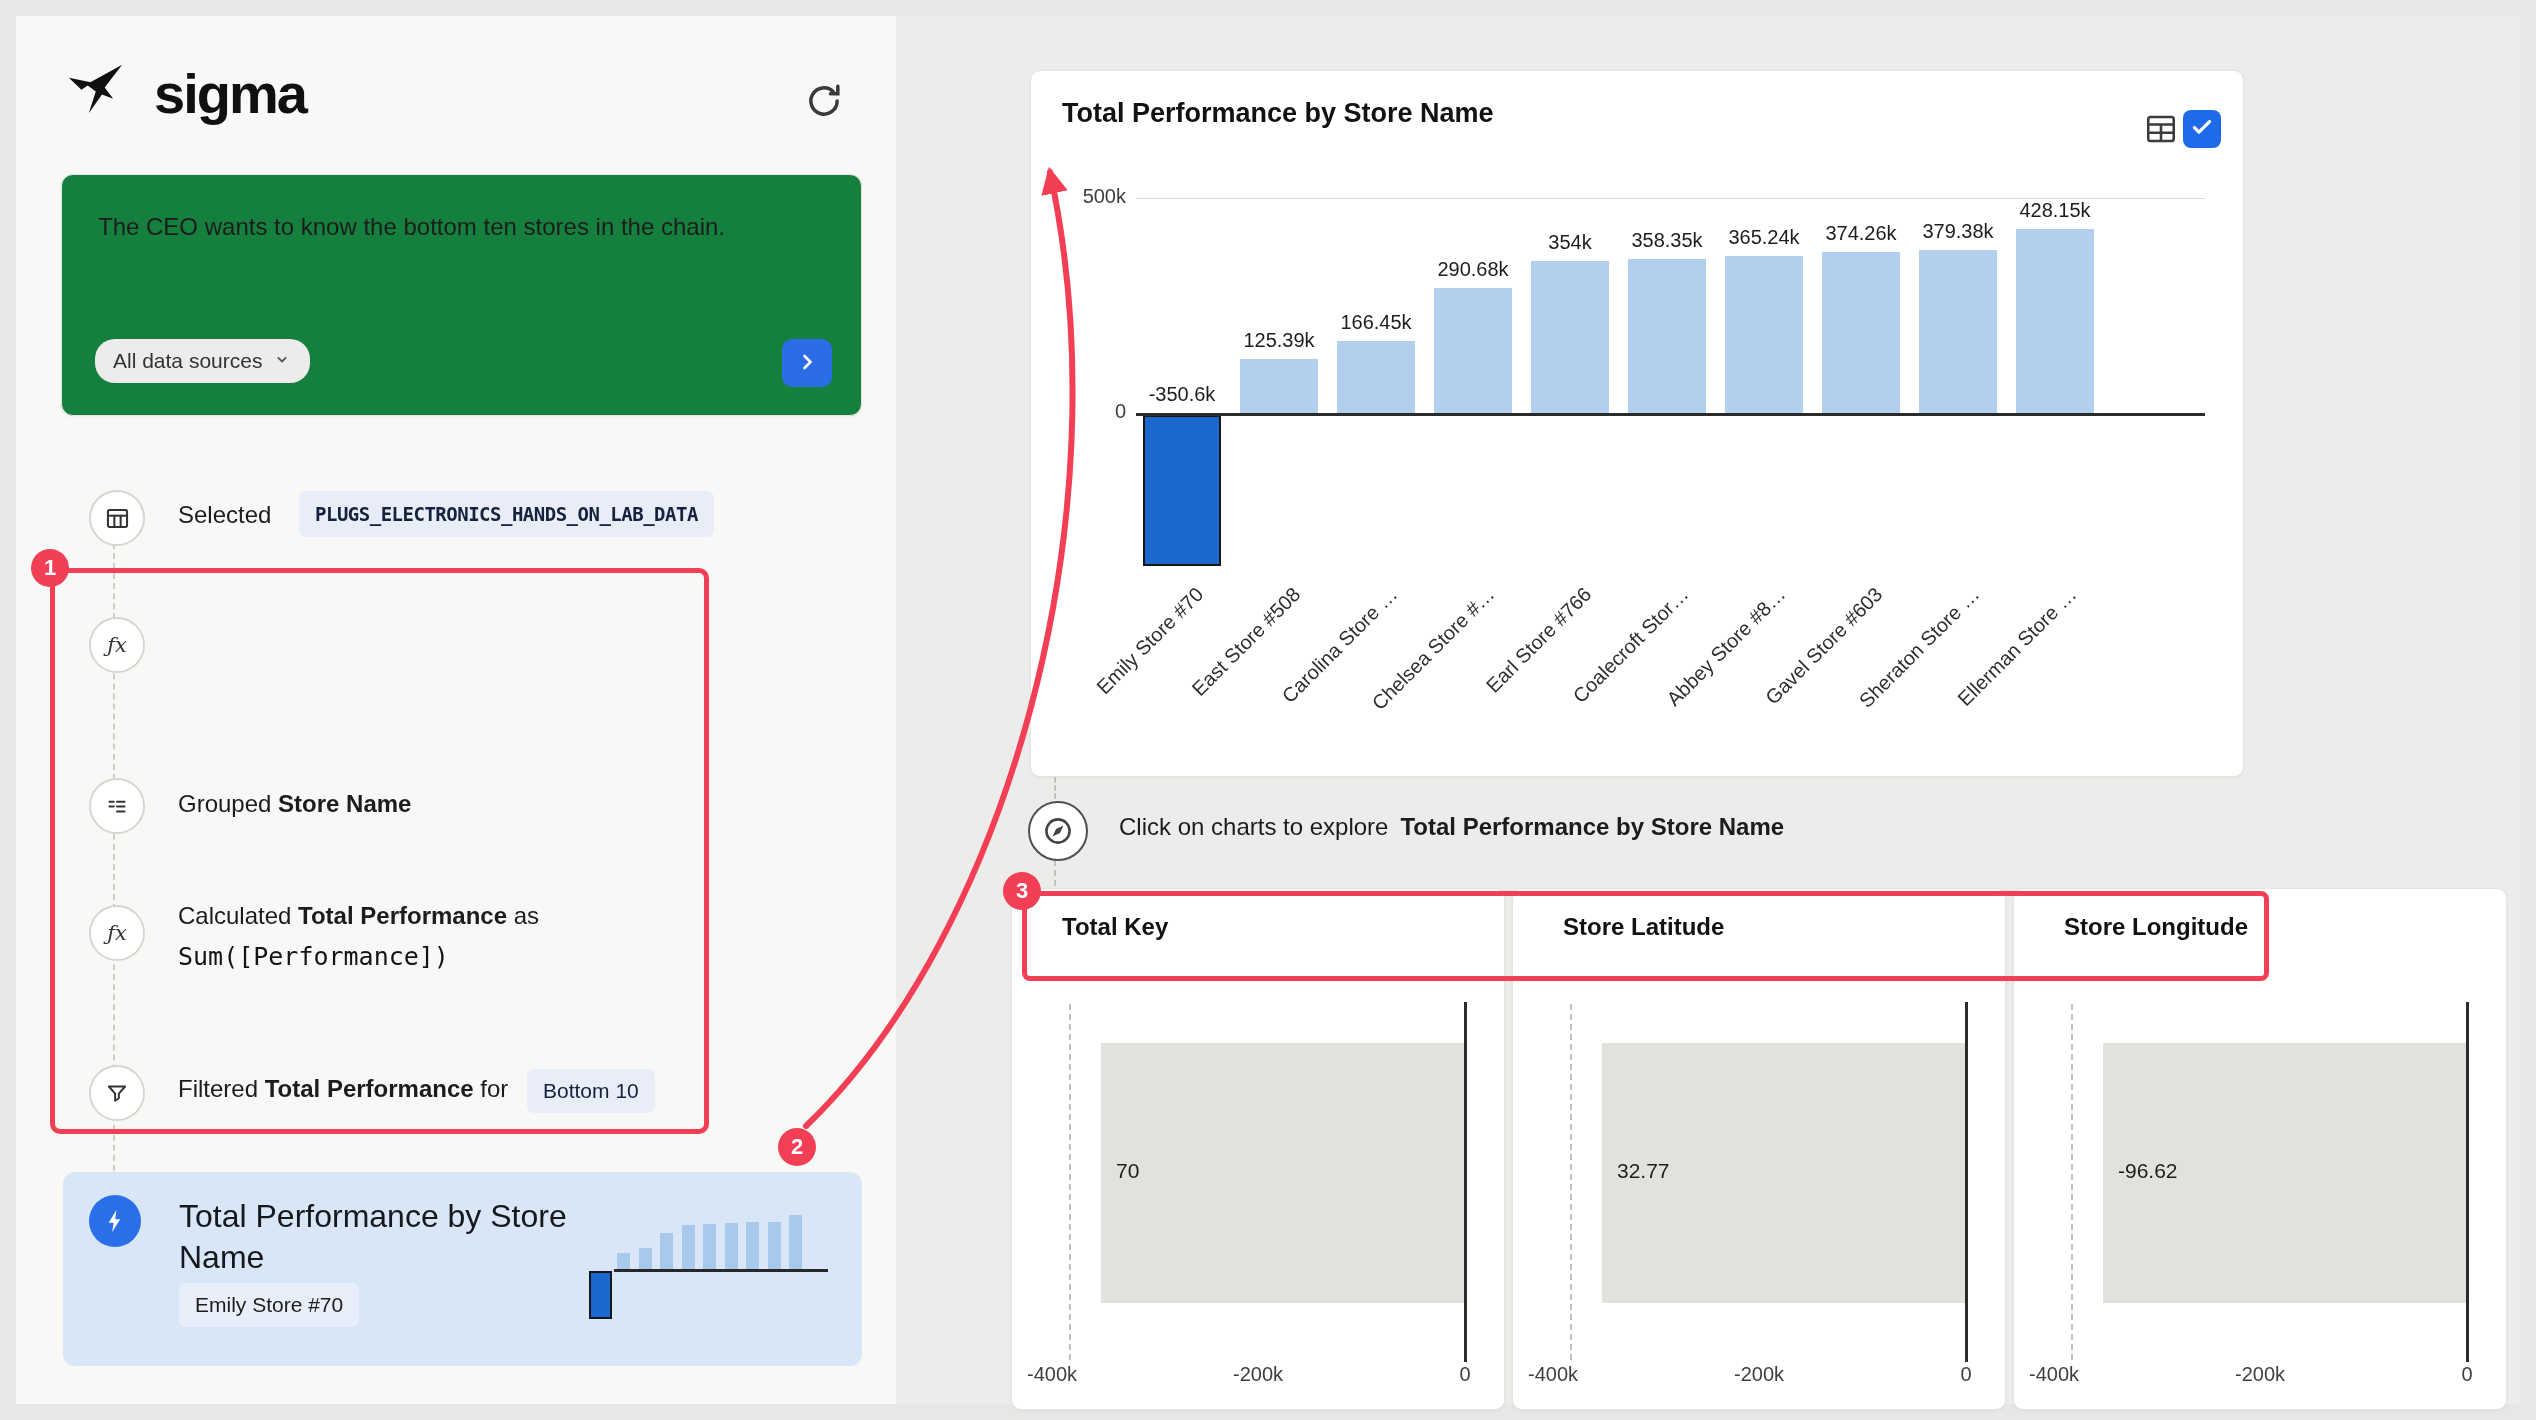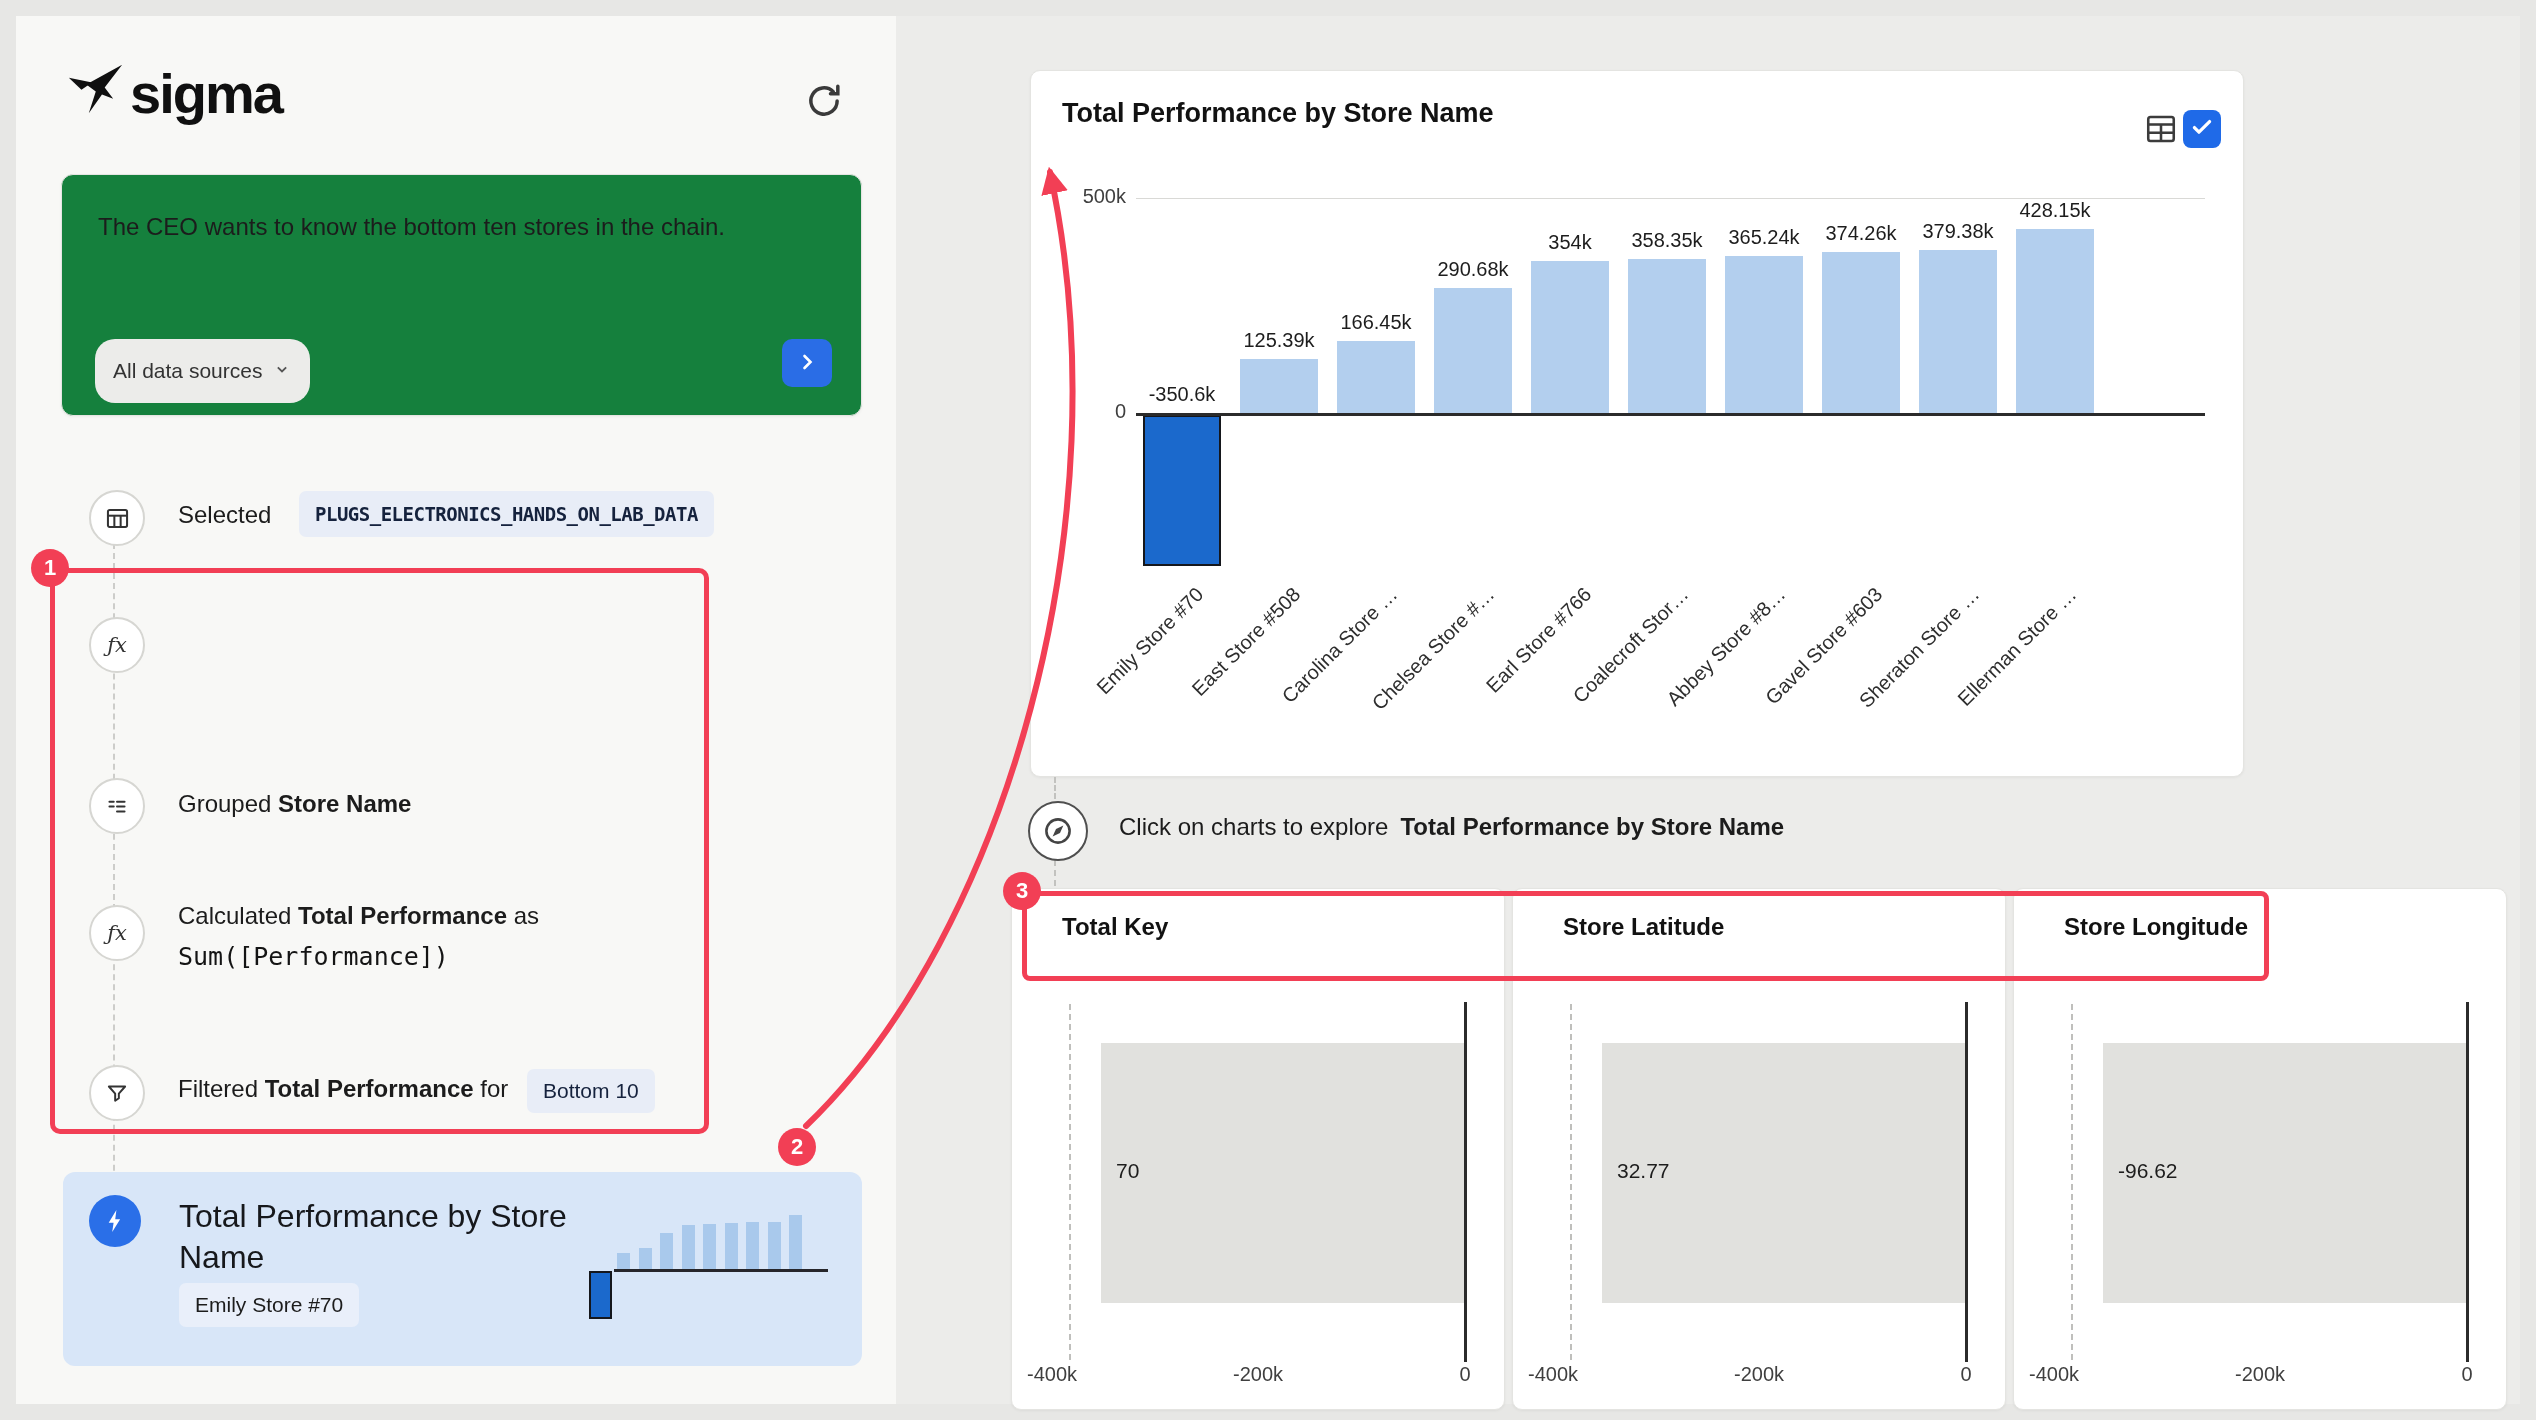--- a/index.html
+++ b/index.html
@@ -5,27 +5,27 @@
   html,body{margin:0;padding:0}
   body{
     width:2536px;height:1420px;position:relative;overflow:hidden;
     background:#e7e7e5;color:#1c1c1c;
     font-family:"Liberation Sans",sans-serif;
   }
   .panel-left{position:absolute;left:16px;top:16px;width:880px;height:1388px;background:#f8f8f6}
   .panel-right{position:absolute;left:896px;top:16px;width:1624px;height:1388px;background:#ececea}
 
   
-  .logo-row{position:absolute;left:48px;top:44px;display:flex;align-items:center;gap:4px}
+  .logo-row{position:absolute;left:48px;top:44px;display:flex;align-items:center;gap:28px}
   .logo-text{font-size:56px;font-weight:700;letter-spacing:-2px;color:#101010}
   .icon-btn{position:absolute;width:48px;height:48px;display:flex;align-items:center;justify-content:center;background:transparent;border:none;cursor:pointer;padding:0}
 
   .prompt-card{position:absolute;left:45px;top:158px;width:799px;height:240px;background:#15803d;border:1px solid #e5e5e2;border-radius:12px;box-shadow:0 1px 3px rgba(0,0,0,.05)}
   .prompt-text{position:absolute;left:36px;top:38px;width:730px;font-size:24px;color:#1c1c1c}
-  .ds-pill{position:absolute;left:33px;top:164px;height:64px;display:flex;align-items:center;gap:10px;padding:0 18px;background:#ececea;border:none;border-radius:20px;font-size:21px;color:#333;cursor:pointer;font-family:inherit}
+  .ds-pill{position:absolute;left:33px;top:164px;height:44px;display:flex;align-items:center;gap:10px;padding:0 18px;background:#ececea;border:none;border-radius:20px;font-size:21px;color:#333;cursor:pointer;font-family:inherit}
   .submit-btn{position:absolute;left:720px;top:164px;width:50px;height:48px;background:#2a6de6;border:none;border-radius:10px;display:flex;align-items:center;justify-content:center;cursor:pointer}
 
   .circle-icon{position:absolute;width:52px;height:52px;border-radius:50%;background:#fff;border:2px solid #d6d6d2;display:flex;align-items:center;justify-content:center;z-index:2}
   .fx-glyph{font-size:21px;font-style:italic;color:#333;font-family:"DejaVu Serif",serif}
 
   .selected-label{position:absolute;left:162px;top:485px;font-size:24px;color:#1c1c1c}
   .chip{display:inline-block;background:#e8edf7;color:#15223d;border-radius:7px}
   .dataset-chip{position:absolute;left:283px;top:475px;height:46px;line-height:46px;padding:0 16px;font-family:"DejaVu Sans Mono",monospace;font-weight:700;font-size:19px;letter-spacing:-0.5px}
 
   .connector{position:absolute;left:97px;top:527px;height:678px;width:0;border-left:2px dashed #cdcdca;z-index:0}

